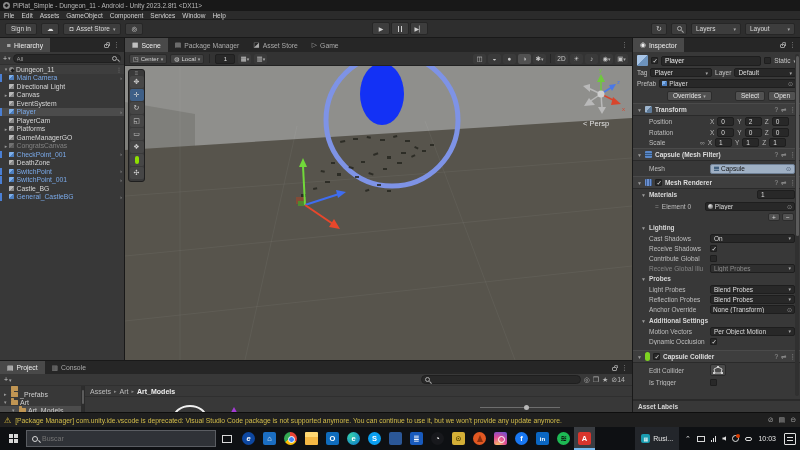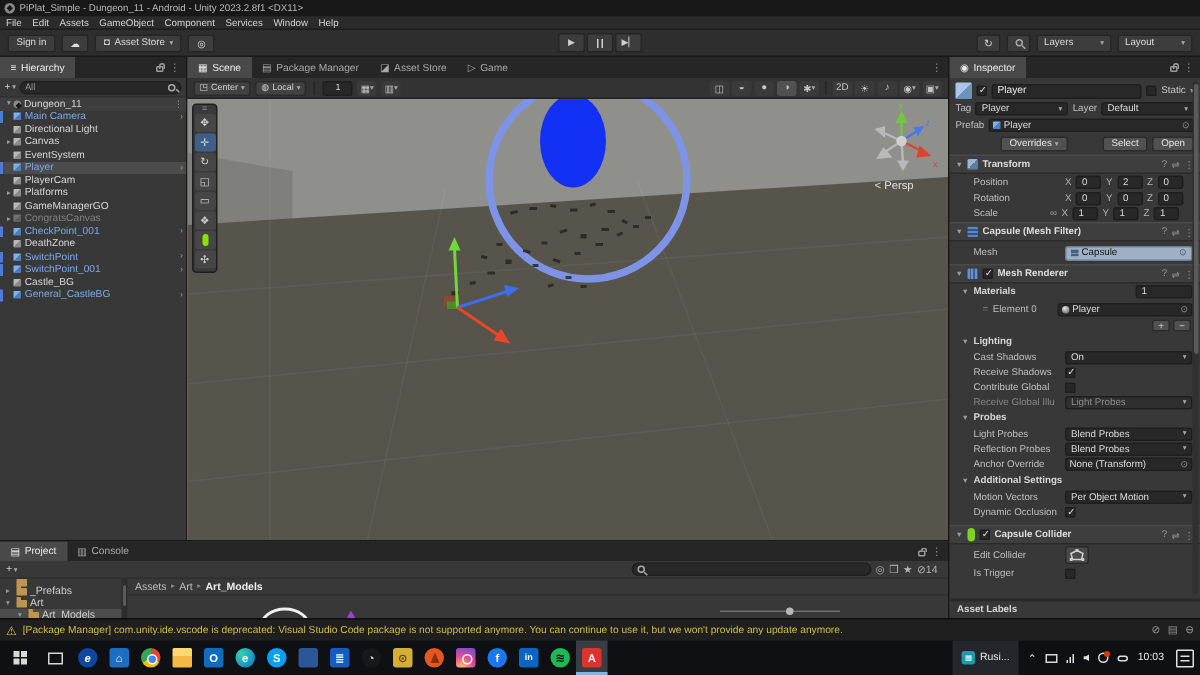--- a/index.html
+++ b/index.html
@@ -858,20 +858,24 @@
 
   <div id="taskbar">
     <div class="startb">
         <span class="winlogo">
           <i></i>
           <i></i>
           <i></i>
           <i></i>
         </span>
       </div>
+    <div class="tsearch">
+      <span class="tmag"></span>
+      <input placeholder="Buscar" style="">
+    </div>
     <div class="tvw">
         <span class="tvic"></span>
       </div>
     <div class="appt">
         <span class="ai circ ie">e</span>
       </div>
     <div class="appt">
         <span class="ai store">⌂</span>
       </div>
     <div class="appt">

